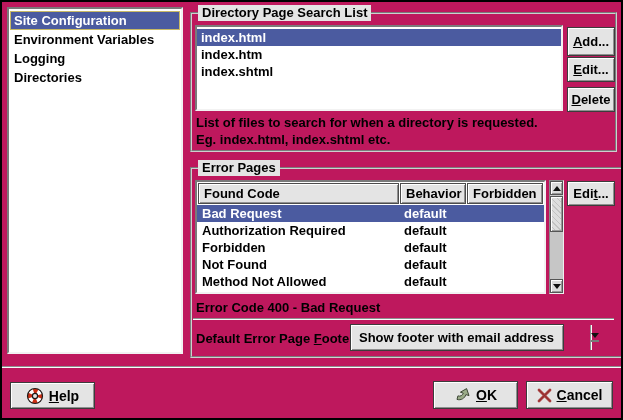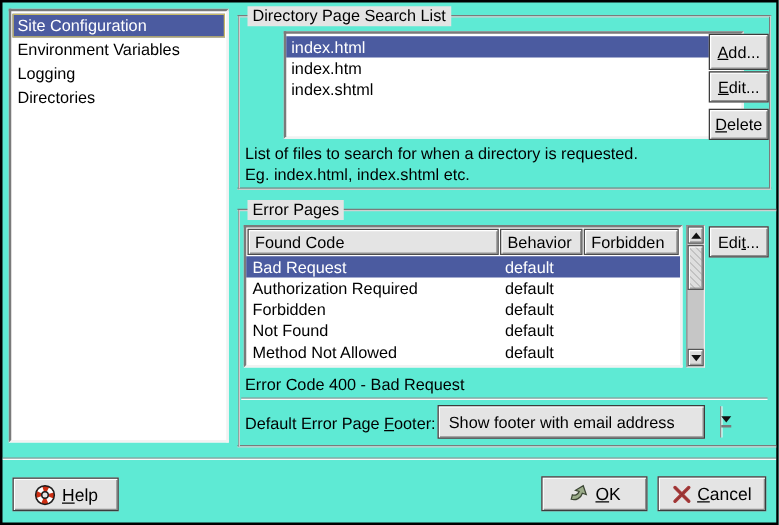--- a/index.html
+++ b/index.html
@@ -1,21 +1,22 @@
 <!DOCTYPE html>
 <html><head>
 <meta charset="utf-8">
 <style>
   html,body{margin:0;padding:0;background:#bbb;}
   *{box-sizing:border-box;}
   .win{
     position:relative;width:623px;height:420px;
-    background:#5eead4;border:2px solid #000;
+    background:#be185d;border:2px solid #000;
     font-family:"Liberation Sans",sans-serif;font-size:13px;color:#000;
     overflow:hidden;
+    font-weight:bold;
   }
   .abs{position:absolute;}
   .mn{text-decoration:underline;}
   
   .sunken{
     background:#fff;
     border:2px solid;border-color:#7a7a7a #f2f2f2 #f2f2f2 #7a7a7a;
   }
   
   .btn{
@@ -83,21 +84,21 @@
   <div class="abs sunken" style="left:5px;top:5px;width:176px;height:347px;padding-top:2px;">
     <div class="navitem sel">Site Configuration</div>
     <div class="navitem">Environment Variables</div>
     <div class="navitem">Logging</div>
     <div class="navitem">Directories</div>
   </div>
 
   <div class="abs frame" style="left:188px;top:10px;width:427px;height:140px;">
     <span class="legend">Directory Page Search List</span>
 
-    <div class="abs sunken" style="left:3px;top:11px;width:368px;height:86px;padding-top:2px;margin-left:32px;">
+    <div class="abs sunken" style="left:3px;top:11px;width:368px;height:86px;padding-top:2px;">
       <div class="fitem sel">index.html</div>
       <div class="fitem">index.htm</div>
       <div class="fitem">index.shtml</div>
     </div>
 
     <div class="abs btn" style="left:375px;top:13px;width:48px;height:29px;">
         <span>
       <span></span><span class="mn">A</span><span>dd...</span></span>
     </div>
     <div class="abs btn" style="left:375px;top:43px;width:48px;height:25px;">

